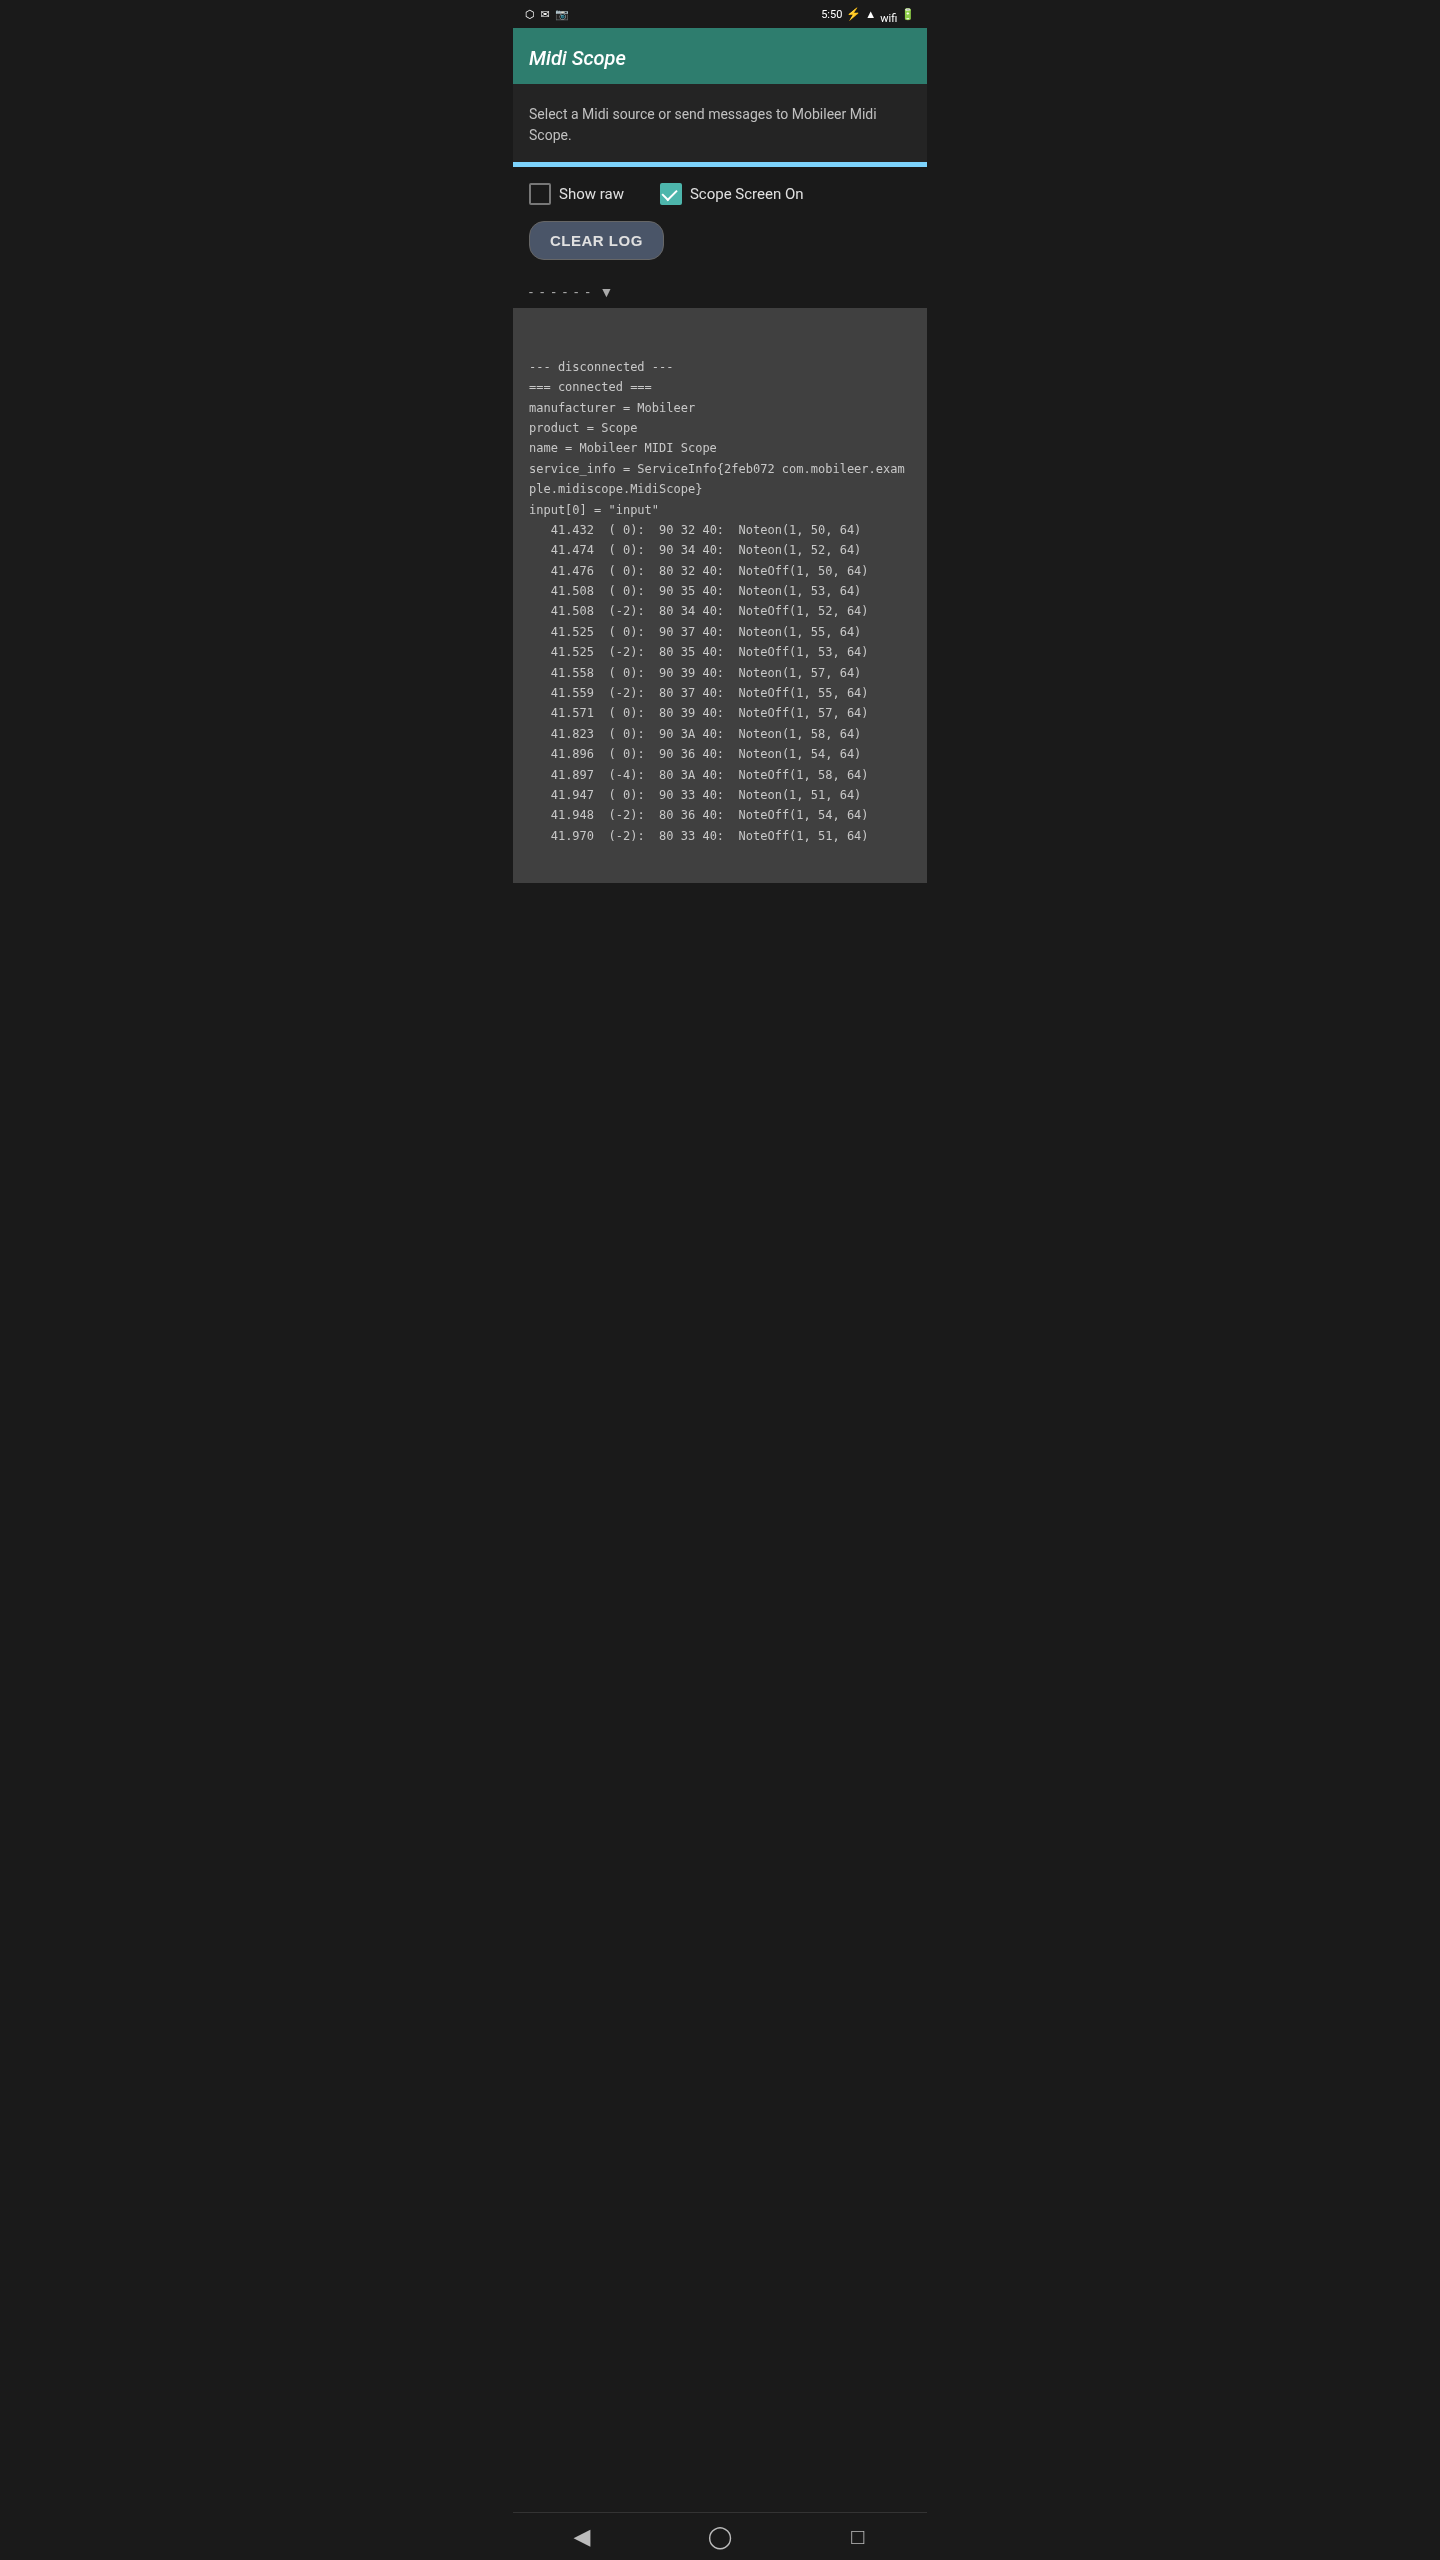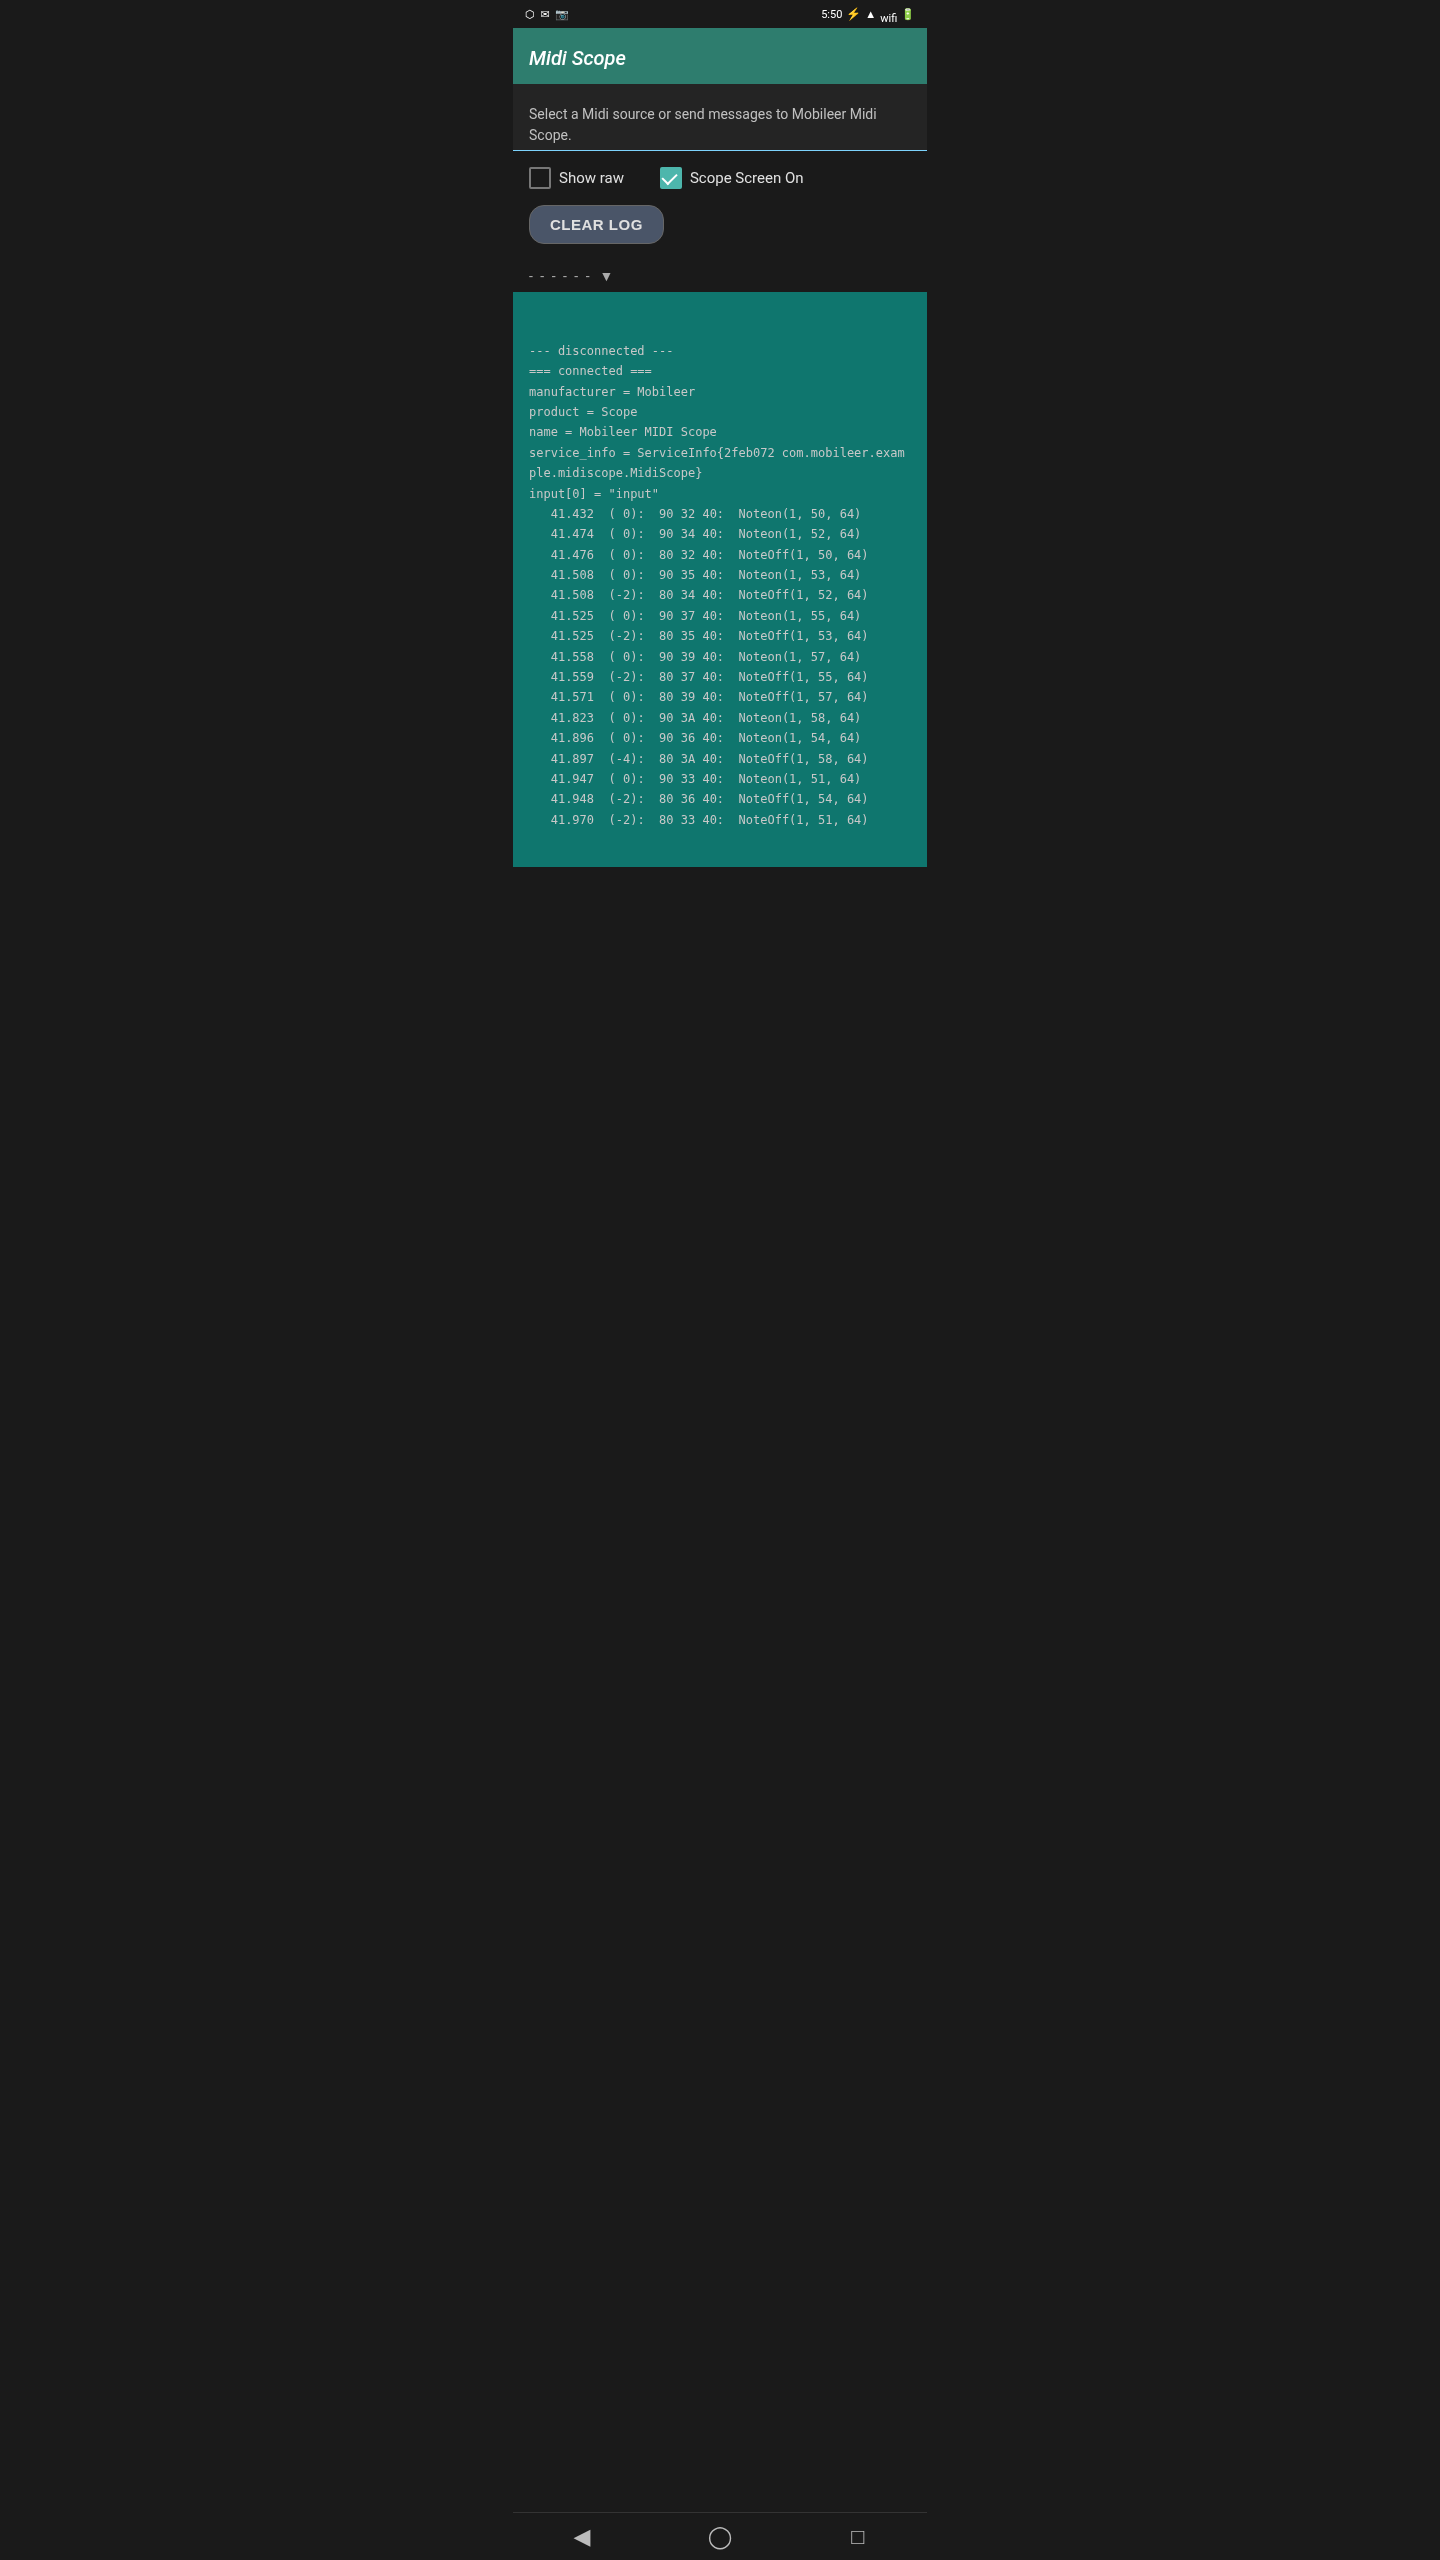--- a/index.html
+++ b/index.html
@@ -55,22 +55,22 @@
 
     .title-bar h1 {
       color: #fff;
       font-size: 20px;
       font-weight: 500;
     }
 
     
     .subtitle-section {
       background-color: #242424;
-      padding: 20px 16px 4px;
-      border-bottom: 1px solid #7dd3fc;
+      padding: 20px 16px 16px;
+      border-bottom: 5px solid #7dd3fc;
     }
 
     .subtitle-text {
       color: #c0c0c0;
       font-size: 14px;
       line-height: 1.5;
     }
 
     
     .controls-section {
@@ -157,21 +157,21 @@
       letter-spacing: 2px;
     }
 
     .dropdown-arrow {
       color: #aaa;
       font-size: 14px;
     }
 
     
     .log-output {
-      background-color: #0f766e;
+      background-color: #404040;
       padding: 8px 16px 16px;
       font-family: monospace;
       font-size: 12px;
       line-height: 1.7;
       color: #c8c8c8;
       white-space: pre-wrap;
       word-break: break-all;
     }
 
     .log-line {

